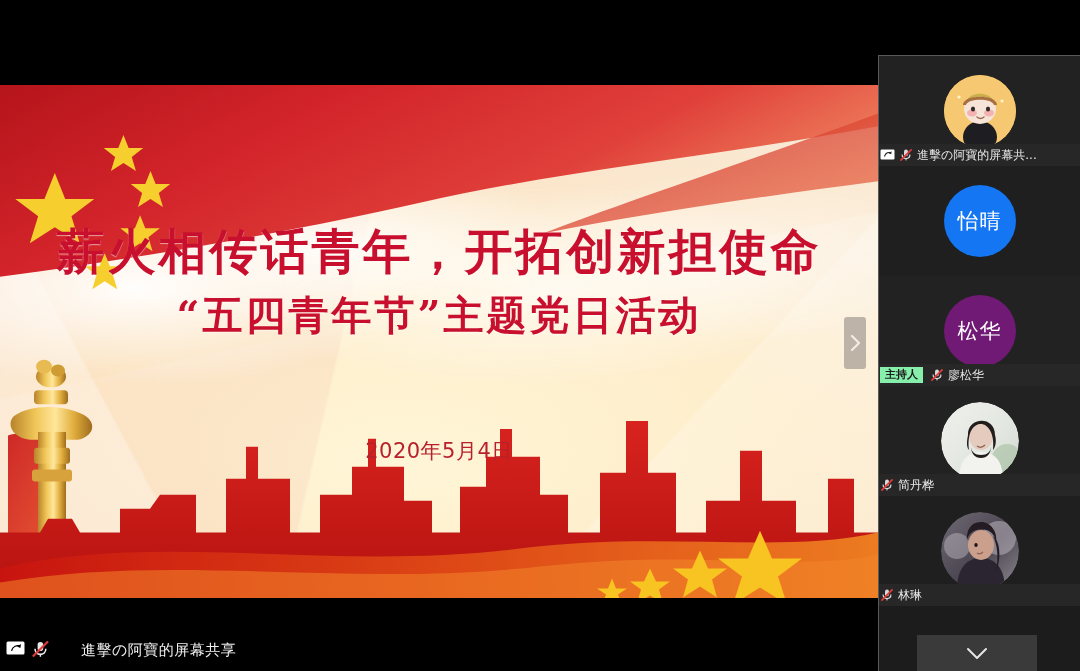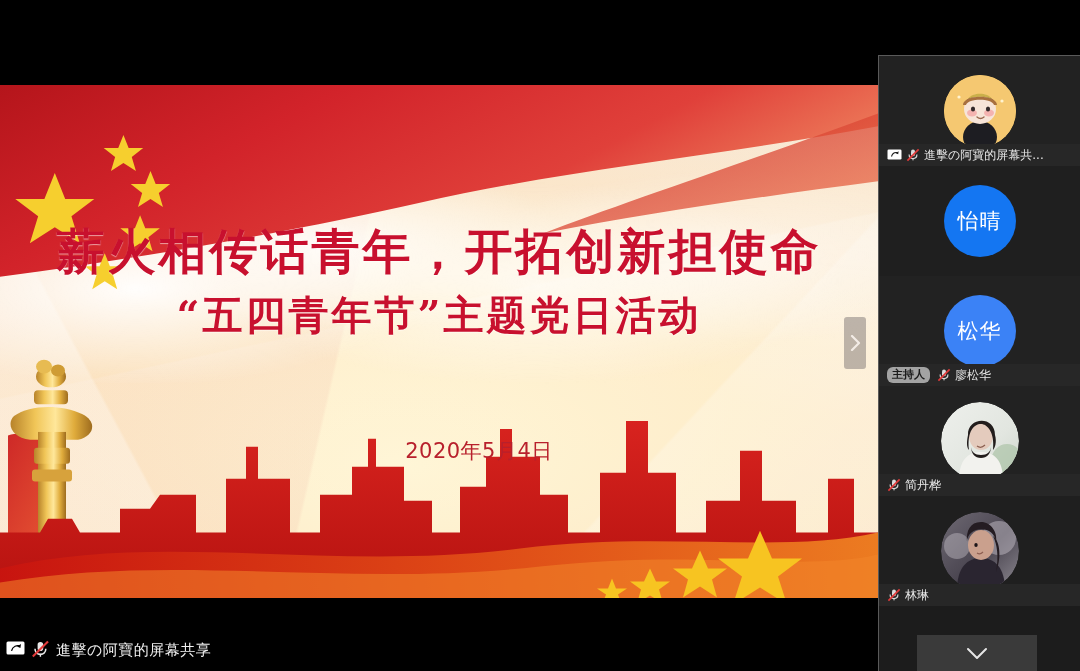--- a/index.html
+++ b/index.html
@@ -66,21 +66,21 @@
     white-space:nowrap;
   }
   .slide-title-1 { top:135px; font-size:48px; }
   .slide-title-2 { top:203px; font-size:40px; }
   .slide-sub-1, .slide-sub-2 {
     position:absolute; width:100%; text-align:center;
     color:#b8202c; white-space:nowrap;
     font-family:"DejaVu Sans","Liberation Sans",sans-serif;
   }
   .slide-sub-1 { top:320px; font-size:21px; font-weight:700; letter-spacing:1px; }
-  .slide-sub-2 { top:352px; font-size:21px; font-weight:400; letter-spacing:0.5px;margin-left:40px; }
+  .slide-sub-2 { top:352px; font-size:21px; font-weight:400; letter-spacing:0.5px; }
 
   
   #next-slide-btn {
     position:absolute; right:12px; top:232px;
     width:22px; height:52px; border-radius:3px;
     background:rgba(120,110,110,0.48);
     display:flex; align-items:center; justify-content:center;
     cursor:pointer;
   }
   #next-slide-btn svg { width:12px; height:16px; }
@@ -105,48 +105,48 @@
     width:72px; height:72px; border-radius:50%;
     background:#f2c66a; position:relative; overflow:hidden;
   }
   .avatar-photo {
     width:78px; height:78px; border-radius:50%; overflow:hidden; position:relative;
   }
 
   .p-label {
     position:absolute; left:0; bottom:0; height:22px;
     display:flex; align-items:center; gap:4px;
-    padding:0 6px 0 8px;
+    padding:0 6px 0 1px;
     background:rgba(0,0,0,0.80);
     color:#e9e9e9; font-size:12px; white-space:nowrap;
     max-width:100%; overflow:hidden;
     font-family:"DejaVu Sans","Liberation Sans",sans-serif;
   }
   .p-label.full-width { width:100%; background:#272727; }
   .host-badge {
-    background:#a3a3a3; color:#1a1a1a; font-size:11px; font-weight:700;
-    padding:2px 5px; margin-right:3px; line-height:1.15;border-radius:6px;
+    background:#86efac; color:#1a1a1a; font-size:11px; font-weight:700;
+    padding:2px 5px; margin-right:3px; line-height:1.15;
   }
   .icon-mic-muted, .icon-screenshare { display:inline-flex; flex:none; }
   .p-name { overflow:hidden; text-overflow:ellipsis; }
 
   
   #participants-scroll-down {
     position:absolute; left:38px; bottom:0px; width:120px; height:36px;
     background:#3a3a3a; display:flex; align-items:center; justify-content:center;
     cursor:pointer;
   }
   #participants-scroll-down svg { width:22px; height:13px; }
 
   
   #bottom-bar {
     position:absolute; left:0; bottom:0; width:878px; height:41px;
     background:#000000; display:flex; align-items:center; gap:6px; padding:0 6px;
   }
-  #bottom-bar .bb-text { color:#f0f0f0; font-size:15px; letter-spacing:0.5px; }
+  #bottom-bar .bb-text { color:#f0f0f0; font-size:15px; letter-spacing:0.5px;margin-left:25px; }
 </style>
 </head>
 <body>
 
 <div id="app">
 
   <div id="share-stage">
 
     <div id="slide">
 
@@ -300,21 +300,21 @@
     <div class="p-tile alt">
       <div class="p-video">
         <div class="avatar-circle" style="background:#1476f2;font-family:Liberation Mono, monospace;">
           <span>怡晴</span>
         </div>
       </div>
     </div>
 
     <div class="p-tile">
       <div class="p-video">
-        <div class="avatar-circle" style="background:#3b82f6;">
+        <div class="avatar-circle" style="background:#701a75;">
           <span>松华</span>
         </div>
       </div>
       <div class="p-label full-width">
         <span class="host-badge">主持人</span>
         <span class="icon-mic-muted">
           <svg width="14" height="14" viewBox="0 0 14 14">
             <rect x="5" y="1.6" width="4" height="6.6" rx="2" fill="#d9d9d9"></rect>
             <path d="M3.1 6.6 C3.1 9.2 4.8 10.6 7 10.6 C9.2 10.6 10.9 9.2 10.9 6.6" stroke="#d9d9d9" stroke-width="1.2" fill="none"></path>
             <rect x="6.5" y="10.2" width="1" height="2.2" fill="#d9d9d9"></rect>

